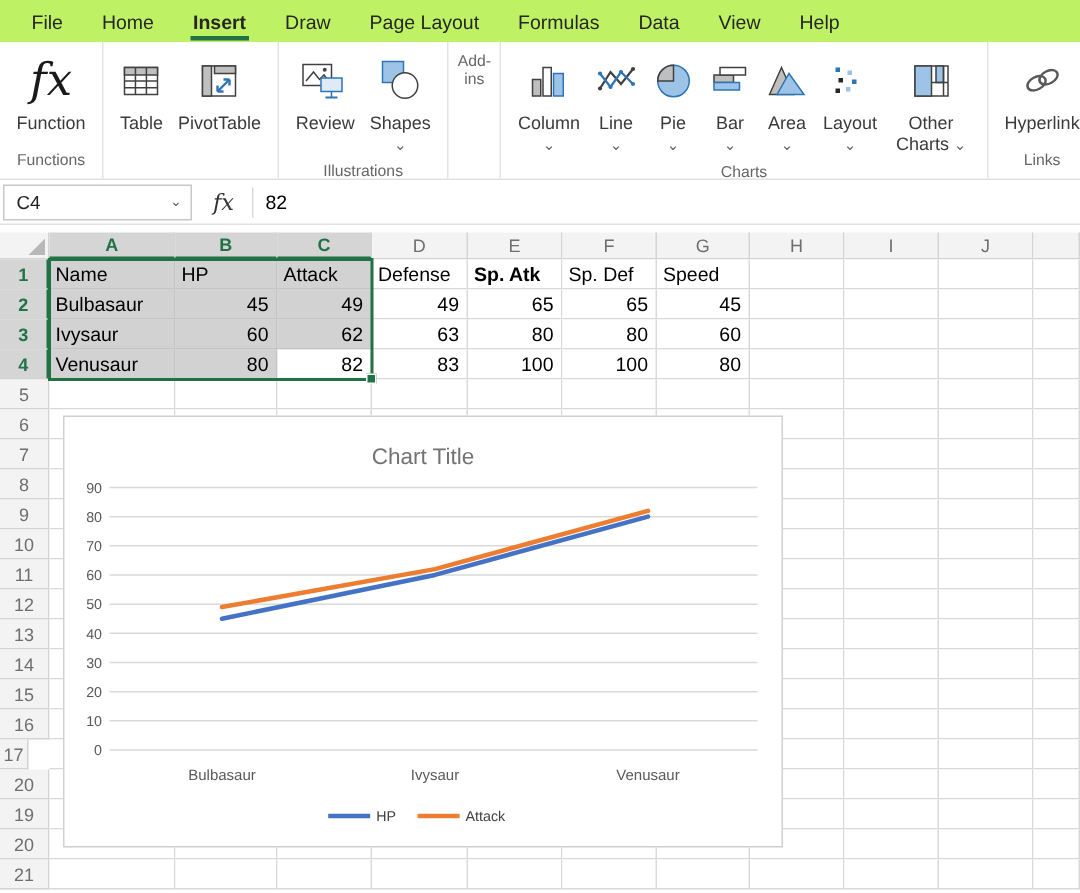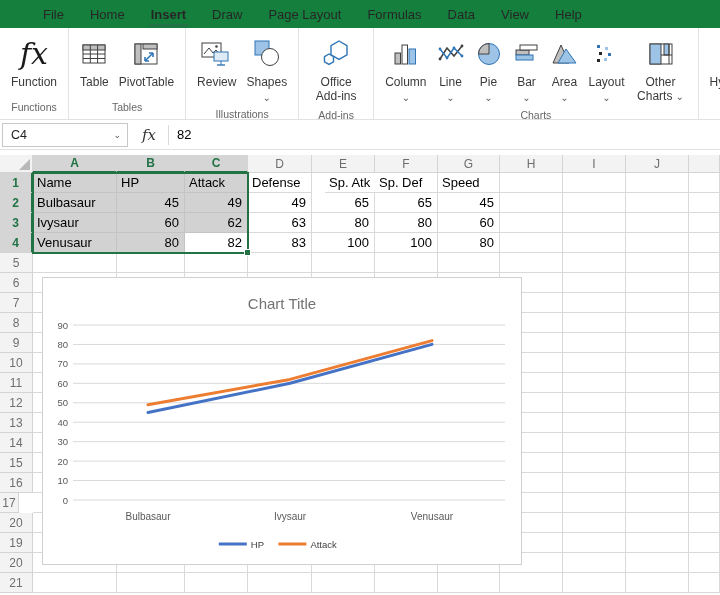--- a/index.html
+++ b/index.html
@@ -1,19 +1,19 @@
 <!DOCTYPE html>
 <html><head>
 <meta charset="utf-8">
 <style>
   * { box-sizing: border-box; margin: 0; padding: 0; }
   html,body { width:720px; height:595px; overflow:hidden; background:#fff;
     font-family:"Liberation Sans", sans-serif; }
   
-  .tabs-bar { height:28px; display:flex; align-items:center; padding-left:30px; background:#15803d; }
+  .tabs-bar { height:28px; display:flex; align-items:center; padding-left:8px; background:#bef264; }
   .tab { padding:0 13px; font-size:13px; color:#262626; height:28px; display:flex;
          align-items:center; position:relative; cursor:default; }
   .tab.active { font-weight:bold; }
   .tab.active::after { content:""; position:absolute; left:11px; right:11px; bottom:1px;
          height:3px; background:#217346; }
   
   .ribbon { height:92px; display:flex; align-items:stretch; background:#fff;
             border-bottom:1px solid #e1e1e1; }
   .ribbon-group { display:flex; flex-direction:column; justify-content:space-between;
             border-right:1px solid #e3e3e3; padding:4px 6px 2px 6px; }
@@ -115,21 +115,20 @@
               <rect x="3" y="4" width="6" height="20" fill="#bfbfbf" stroke="#404040"></rect>
               <rect x="11" y="4" width="14" height="5" fill="#bfbfbf" stroke="#404040"></rect>
               <path d="M13 21 L21 13" stroke="#2e75b6" stroke-width="1.6" fill="none"></path>
               <path d="M21 13 l-4 0 M21 13 l0 4" stroke="#2e75b6" stroke-width="1.6" fill="none"></path>
               <path d="M13 21 l4 0 M13 21 l0 -4" stroke="#2e75b6" stroke-width="1.6" fill="none"></path>
             </svg>
           </div>
           <div class="item-label">PivotTable</div>
         </div>
       </div>
-      <div class="group-label">Tables</div>
     </div>
     <div class="ribbon-group">
       <div class="ribbon-items">
         <div class="ribbon-item">
           <div class="item-icon">
             <svg width="34" height="30" viewBox="0 0 34 30">
               <rect x="2" y="4" width="19" height="14" fill="#fff" stroke="#404040"></rect>
               <circle cx="16.5" cy="7.5" r="1.3" fill="#404040"></circle>
               <path d="M4 15 l5-6 4 5 3-3 3 4" fill="none" stroke="#404040"></path>
               <rect x="14" y="13" width="14" height="9" fill="#deebf7" stroke="#2e75b6"></rect>
@@ -146,31 +145,20 @@
               <circle cx="18" cy="18" r="8.5" fill="#fff" stroke="#404040"></circle>
             </svg>
           </div>
           <div class="item-label">Shapes</div>
           <div class="item-chevron">⌄</div>
         </div>
       </div>
       <div class="group-label">Illustrations</div>
     </div>
     <div class="ribbon-group">
-      <div class="ribbon-items">
-        <div class="ribbon-item two-line">
-          <div class="item-icon">
-            <svg width="34" height="32" viewBox="0 0 34 32">
-              <path d="M20 3 l8 4.6 v9.2 l-8 4.6 -8 -4.6 v-9.2 Z" fill="#fff" stroke="#2e75b6" stroke-width="1.4"></path>
-              <path d="M10 16 l4.5 2.6 v5.2 l-4.5 2.6 -4.5 -2.6 v-5.2 Z" fill="#fff" stroke="#2e75b6" stroke-width="1.4"></path>
-            </svg>
-          </div>
-          <div class="item-label">Office Add-ins</div>
-        </div>
-      </div>
       <div class="group-label">Add-ins</div>
     </div>
     <div class="ribbon-group">
       <div class="ribbon-items">
         <div class="ribbon-item">
           <div class="item-icon">
             <svg width="26" height="26" viewBox="0 0 26 26">
               <rect x="2" y="12" width="5.5" height="11" fill="#bfbfbf" stroke="#404040"></rect>
               <rect x="9" y="4" width="5.5" height="19" fill="#fff" stroke="#404040"></rect>
               <rect x="16" y="8" width="6.5" height="15" fill="#9dc3e6" stroke="#2e75b6"></rect>
@@ -293,21 +281,21 @@
     <div class="hcell colhead" style="left: 438px; top: 0px; width: 62px; height: 18px;">G</div>
     <div class="hcell colhead" style="left: 500px; top: 0px; width: 63px; height: 18px;">H</div>
     <div class="hcell colhead" style="left: 563px; top: 0px; width: 63px; height: 18px;">I</div>
     <div class="hcell colhead" style="left: 626px; top: 0px; width: 63px; height: 18px;">J</div>
     <div class="hcell colhead" style="left: 689px; top: 0px; width: 31px; height: 18px;"></div>
     <div class="hcell rowhead sel" style="left: 0px; top: 18px; width: 33px; height: 20px;">1</div>
     <div class="gcell sel-fill" style="left: 33px; top: 18px; width: 84px; height: 20px;">Name</div>
     <div class="gcell sel-fill" style="left: 117px; top: 18px; width: 68px; height: 20px;">HP</div>
     <div class="gcell sel-fill" style="left: 185px; top: 18px; width: 63px; height: 20px;">Attack</div>
     <div class="gcell" style="left: 248px; top: 18px; width: 64px; height: 20px;">Defense</div>
-    <div class="gcell" style="left: 325px; top: 18px; width: 63px; height: 20px;">Sp. Atk</div>
+    <div class="gcell" style="left: 312px; top: 18px; width: 63px; height: 20px; font-weight: bold;">Sp. Atk</div>
     <div class="gcell" style="left: 375px; top: 18px; width: 63px; height: 20px;">Sp. Def</div>
     <div class="gcell" style="left: 438px; top: 18px; width: 62px; height: 20px;">Speed</div>
     <div class="gcell" style="left: 500px; top: 18px; width: 63px; height: 20px;"></div>
     <div class="gcell" style="left: 563px; top: 18px; width: 63px; height: 20px;"></div>
     <div class="gcell" style="left: 626px; top: 18px; width: 63px; height: 20px;"></div>
     <div class="gcell" style="left: 689px; top: 18px; width: 31px; height: 20px;"></div>
     <div class="hcell rowhead sel" style="left: 0px; top: 38px; width: 33px; height: 20px;">2</div>
     <div class="gcell sel-fill" style="left: 33px; top: 38px; width: 84px; height: 20px;">Bulbasaur</div>
     <div class="gcell num sel-fill" style="left: 117px; top: 38px; width: 68px; height: 20px;">45</div>
     <div class="gcell num sel-fill" style="left: 185px; top: 38px; width: 63px; height: 20px;">49</div>

